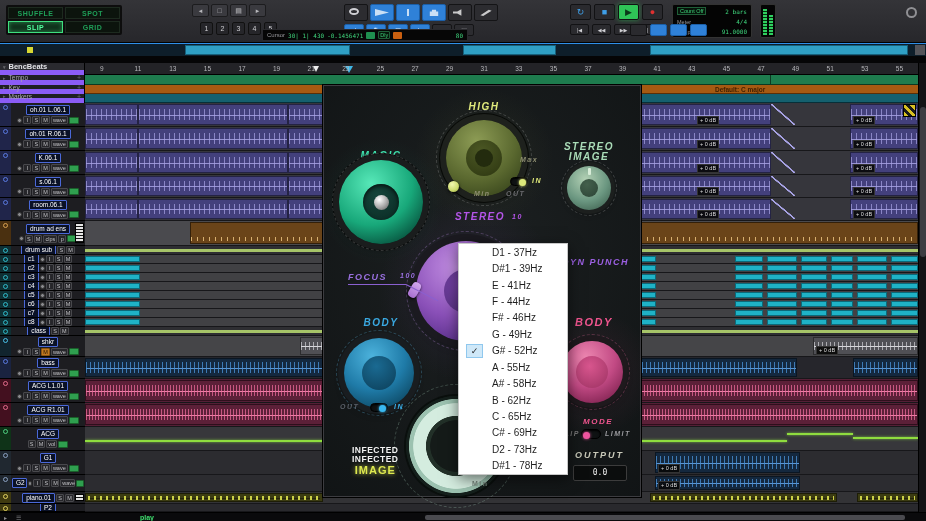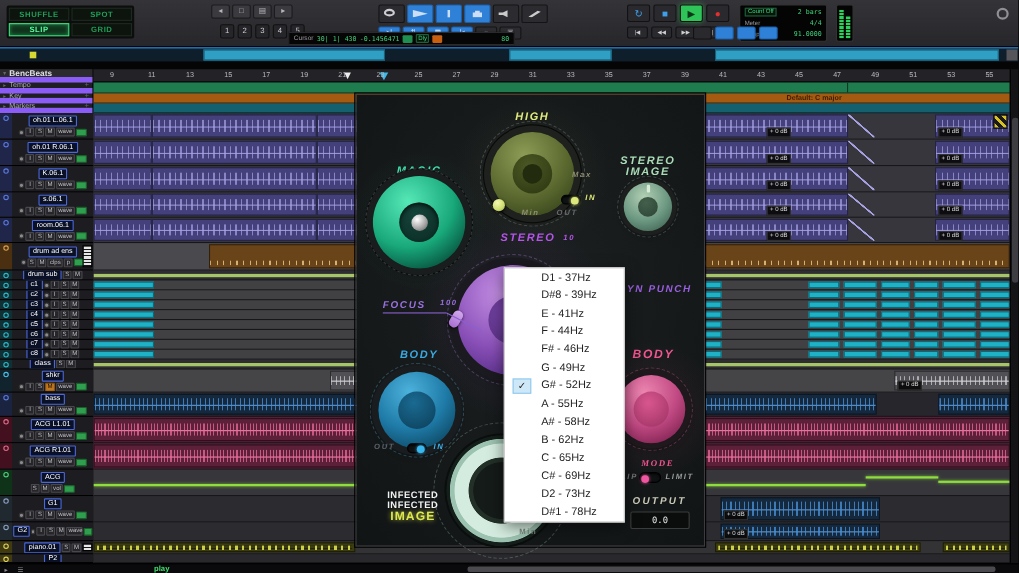--- a/index.html
+++ b/index.html
@@ -981,21 +981,21 @@
     <div class="pl-label" style="left:70px;top:317px;font-size:7px;color:#3ab4f0;">IN</div>
 
     <div class="pl-label" style="left:238px;top:171px;font-size:9px;color:#9a5fe0;">DYN PUNCH</div>
 
     <div class="pl-label" style="left:243px;top:230px;width:54px;font-size:11px;color:#f0558f;">BODY</div>
     <div class="knob push-knob" style="left:237px;top:255px;width:62px;height:62px;">
       <div class="kin inner"></div>
     </div>
     <div class="ticks" style="left:230px;top:248px;width:76px;height:76px;border-color:rgba(235,105,155,.3);"></div>
 
-    <div class="pl-label" style="left:259px;top:331px;font-size:8px;color:#f0558f;font-family:Liberation Serif, serif;">MODE</div>
+    <div class="pl-label" style="left:259px;top:331px;font-size:8px;color:#f0558f;">MODE</div>
     <div class="pl-label" style="left:234px;top:344px;font-size:7px;color:#777;">CLIP</div>
     <div class="pt-toggle" style="left:257px;top:343px;width:20px;height:10px;">
         <div class="dot" style="left:1px;top:1.5px;background:#f055a0;box-shadow:0 0 3px #f055a0;"></div>
       </div>
     <div class="pl-label" style="left:281px;top:344px;font-size:7px;color:#9a9a9e;">LIMIT</div>
 
     <div class="pl-label" style="left:251px;top:364px;font-size:9px;color:#c9c9b9;letter-spacing:2px;">OUTPUT</div>
     <div class="outbox">0.0</div>
 
     <div class="knob big-knob" style="left:82px;top:310px;width:100px;height:100px;"></div>
@@ -1007,21 +1007,21 @@
       <div class="l1">INFECTED</div>
       <div class="l3">IMAGE</div>
     </div>
   </div>
 
   <div class="dropdown">
       <div class="dd-item">
         <span>D1 - 37Hz</span>
       </div>
       <div class="dd-item">
-        <span>D#8 - 39Hz</span>
+        <span>D#1 - 39Hz</span>
       </div>
       <div class="dd-item">
         <span>E - 41Hz</span>
       </div>
       <div class="dd-item">
         <span>F - 44Hz</span>
       </div>
       <div class="dd-item">
         <span>F# - 46Hz</span>
       </div>

